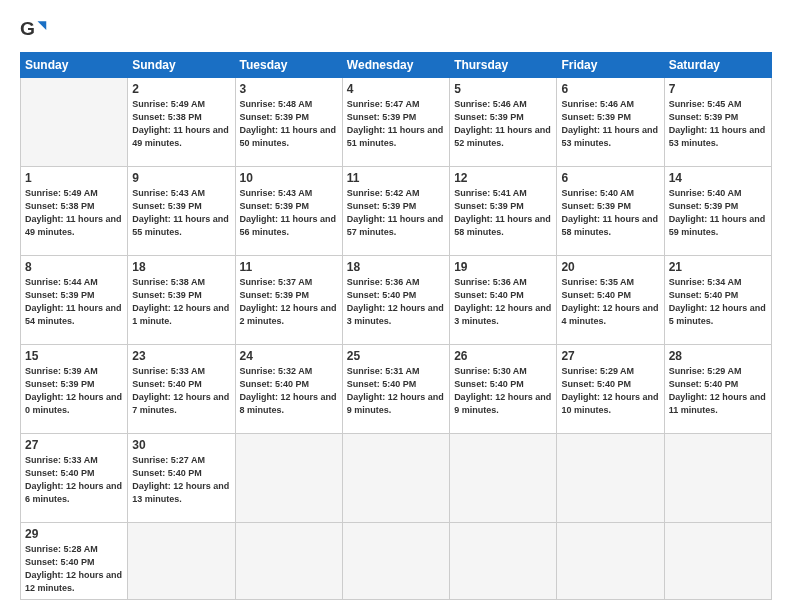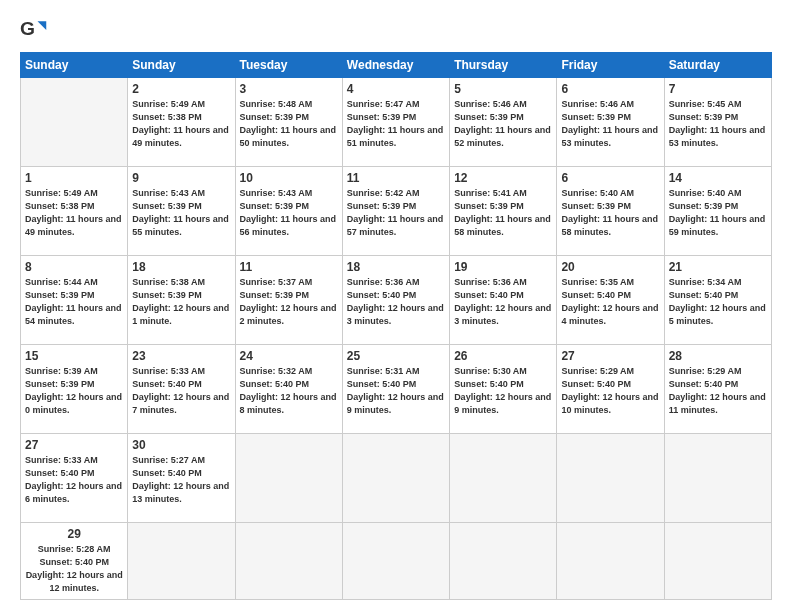--- a/index.html
+++ b/index.html
@@ -81,21 +81,20 @@
       border: 1px solid #ccc;
       vertical-align: top;
       padding: 4px 4px 3px 4px;
       font-size: 9.5px;
       color: #333;
       background: #fff;
       height: 88px;
     }
     .calendar tr:last-child td {
       height: 70px;
-      text-align: center;
     }
     .day-num {
       font-size: 12px;
       font-weight: bold;
       color: #333;
       display: block;
       margin-bottom: 2px;
     }
     .cell-text {
       font-size: 9px;

